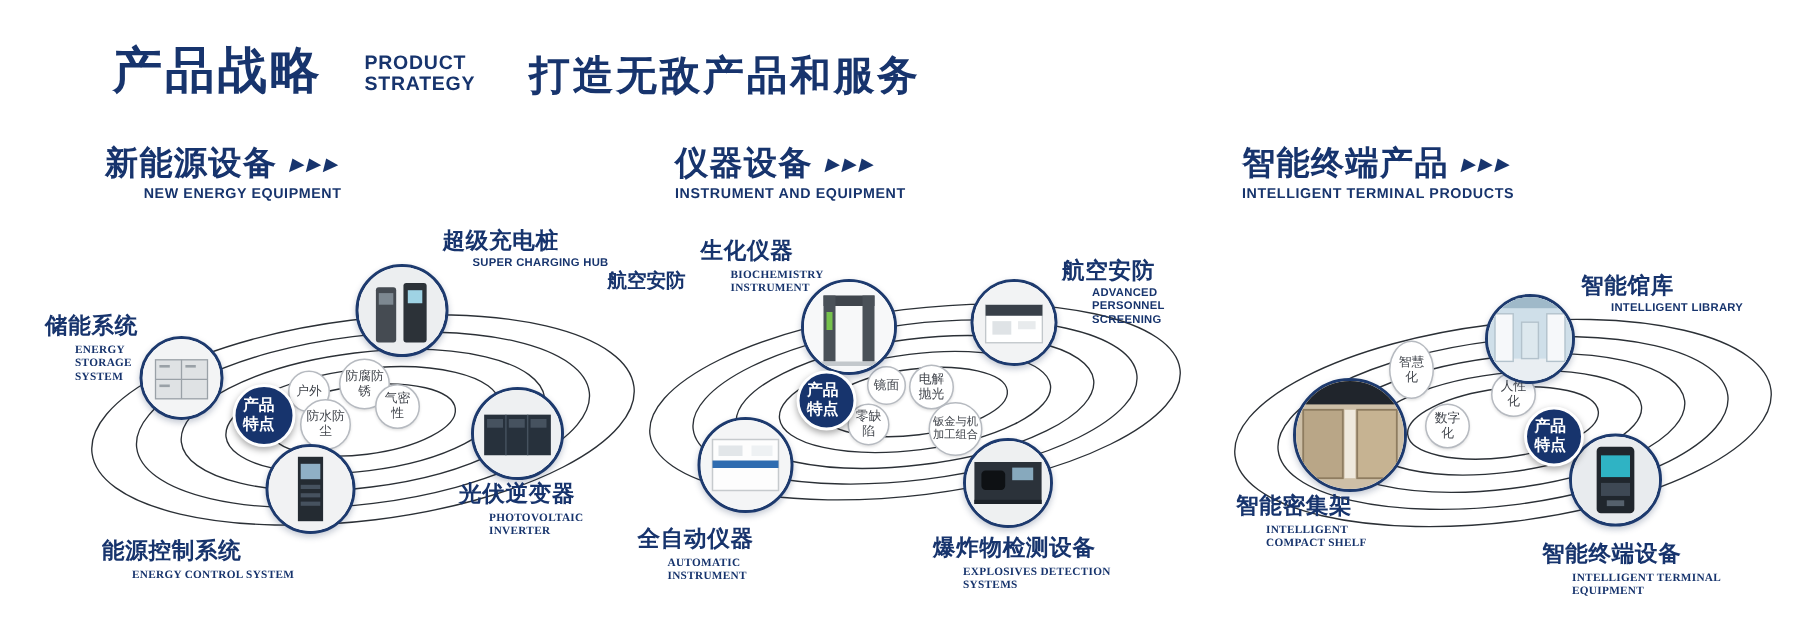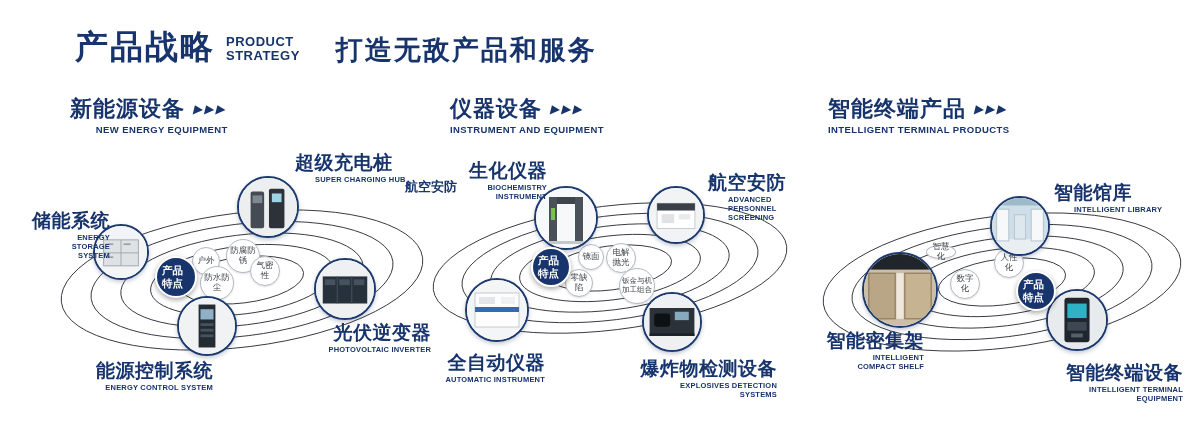--- a/index.html
+++ b/index.html
@@ -7,41 +7,41 @@
   body {
     width:1200px; height:422px; position:relative; overflow:hidden;
     font-family:"Liberation Sans","DejaVu Sans",sans-serif;
     color:#17346d;
   }
   .abs { position:absolute; }
 
   
   .header-row { display:flex; align-items:flex-start; }
   .header-cn { font-size:33px; font-weight:bold; letter-spacing:2px; line-height:1; }
-  .header-en { font-size:13px; font-weight:bold; line-height:1.08; letter-spacing:.5px; margin-left:11px; margin-top:5px; }
+  .header-en { font-size:13px; font-weight:bold; line-height:1.08; letter-spacing:.5px; margin-left:28px; margin-top:5px; }
   .tagline   { font-size:27px; font-weight:bold; letter-spacing:2px; margin-left:36px; margin-top:2px; }
 
   
   .sec-title { display:flex; align-items:center; gap:9px; }
   .sec-title-cn { font-size:22px; font-weight:bold; letter-spacing:1px; line-height:1.1; }
   .chevrons { font-size:12px; font-weight:bold; letter-spacing:2px; transform:skewX(-14deg); color:#17346d; }
   .sec-title-en { font-size:9.5px; font-weight:bold; letter-spacing:.4px; margin-top:3px;text-align:right; }
 
   
   .diagram { position:absolute; }
   .orbits  { position:absolute; left:0; top:0; z-index:0; }
   .pcircle {
     position:absolute; border-radius:50%; border:2px solid #1d3a6e; overflow:hidden;
     background:#fff; z-index:3; box-shadow:0 2px 4px rgba(20,40,80,.25);
   }
   .pcircle svg { width:100%; height:100%; display:block; }
   .plabel { position:absolute; z-index:4; color:#17346d; }
-  .plabel .cn { font-size:19px; font-weight:bold; letter-spacing:.5px; line-height:1.15; }
+  .plabel .cn { font-size:15px; font-weight:bold; letter-spacing:.5px; line-height:1.15; }
   .plabel .en { font-size:7.5px; font-weight:bold; letter-spacing:.2px; margin-top:1px; line-height:1.2;padding-left:20px; }
-  .t-center { text-align:right; }
+  .t-center { text-align:left;font-family:Liberation Serif, serif; }
   .t-left { text-align:left; }
   .badge {
     position:absolute; border-radius:50%; background:#17346d; color:#fff;
     display:flex; align-items:center; justify-content:center; 
     font-size:10.5px; font-weight:bold; line-height:1.2; z-index:5; padding:5px;
     border:2px solid #fff; box-shadow:0 2px 5px rgba(0,0,0,.35);
   }
   .bubble {
     position:absolute; border-radius:50%; background:#fff; border:1px solid #b6bac0;
     display:flex; align-items:center; justify-content:center; text-align:center;
@@ -291,16 +291,16 @@
         <rect x="20" y="32" width="20" height="9" fill="#3e4854"></rect>
         <rect x="24" y="44" width="12" height="4" fill="#55606c"></rect>
       </svg>
   </div>
   <div class="plabel t-center" style="left:218px;top:222px;width:155px">
     <div class="cn">智能终端设备</div>
     <div class="en">INTELLIGENT TERMINAL EQUIPMENT</div>
   </div>
 
   <div class="badge" style="left:206px;top:131px;width:40px;height:40px">产品特点</div>
-  <div class="bubble" style="left:116px;top:105px;width:30px;height:14px">智慧化</div>
+  <div class="bubble" style="left:116px;top:87px;width:30px;height:39px">智慧化</div>
   <div class="bubble" style="left:184px;top:108px;width:30px;height:30px">人性化</div>
   <div class="bubble" style="left:140px;top:129px;width:30px;height:30px">数字化</div>
 </div>
 
 </body></html>

